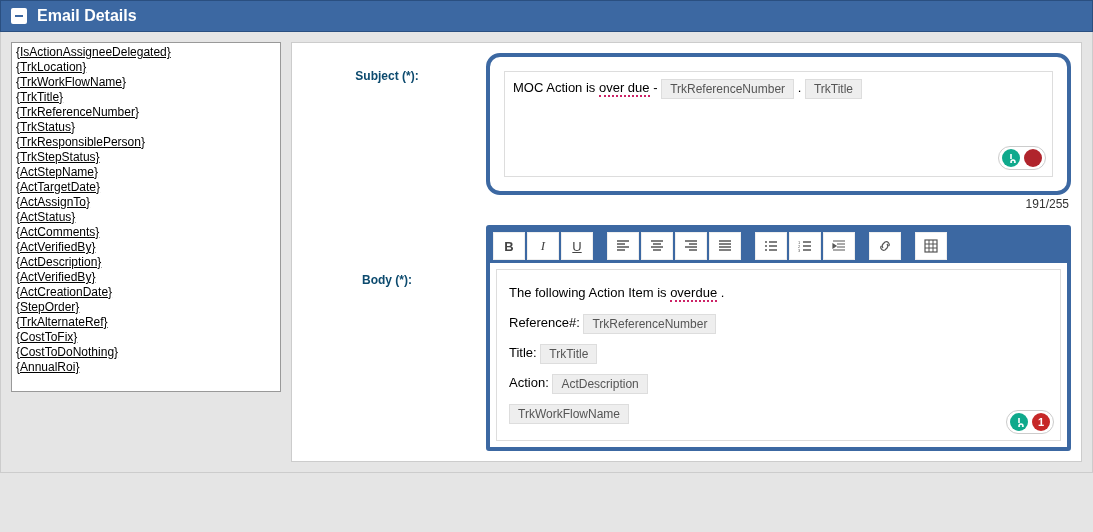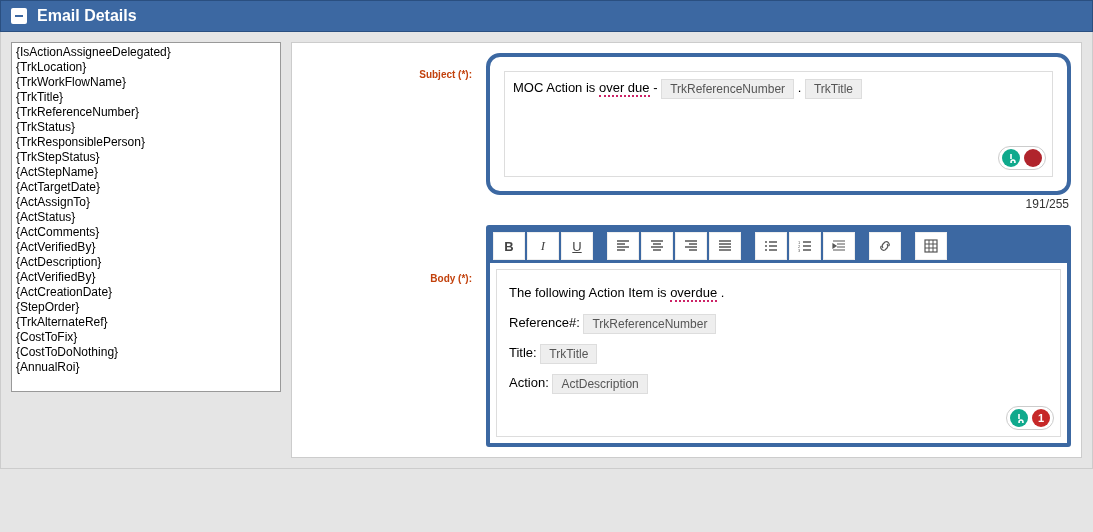--- a/index.html
+++ b/index.html
@@ -44,20 +44,21 @@
     background: #e5e5e5;
     padding: 10px;
     display: flex;
     gap: 10px;
     border: 1px solid #ccc;
     border-top: none;
   }
   .fields-column {
     width: 270px;
     flex: 0 0 270px;
+    text-decoration: underline;
   }
   .fields-list {
     background: #fff;
     border: 1px solid #999;
     padding: 2px 4px;
     line-height: 1.25;
     height: 350px;
     overflow: auto;
     font-size: 12px;
   }
@@ -71,25 +72,25 @@
     flex-direction: column;
     gap: 14px;
   }
   .form-row {
     display: flex;
     gap: 14px;
     align-items: flex-start;
   }
   .form-label {
     width: 170px;
-    text-align: right;
+    text-align: center;
     font-weight: bold;
-    font-size: 10px;
+    font-size: 12px;
     padding-top: 16px;
-    color: #c2410c;
+    color: #0c4a6e;
   }
   .editor-frame {
     flex: 1;
     display: flex;
     flex-direction: column;
   }
   .subject-box {
     border: 4px solid #3c68a2;
     border-radius: 14px;
     background: #fff;
@@ -334,20 +335,23 @@
                   <span class="token">TrkReferenceNumber</span>
                 </div>
                 <div class="row">
                   <span>Title:</span>
                   <span class="token">TrkTitle</span>
                 </div>
                 <div class="row">
                   <span>Action:</span>
                   <span class="token">ActDescription</span>
                 </div>
+                <div class="row">
+                  <span class="token">TrkWorkFlowName</span>
+                </div>
                 <div class="pill-tray">
                   <div class="pill green">
                     <svg viewBox="0 0 10 10" width="10" height="10">
                         <path d="M5 1 L5 6 M5 9 A2 2 0 1 0 5 8.99" stroke="#fff" stroke-width="1.6" fill="none"></path>
                       </svg>
                   </div>
                   <div class="pill red-badge">1</div>
                 </div>
               </div>
             </div>

